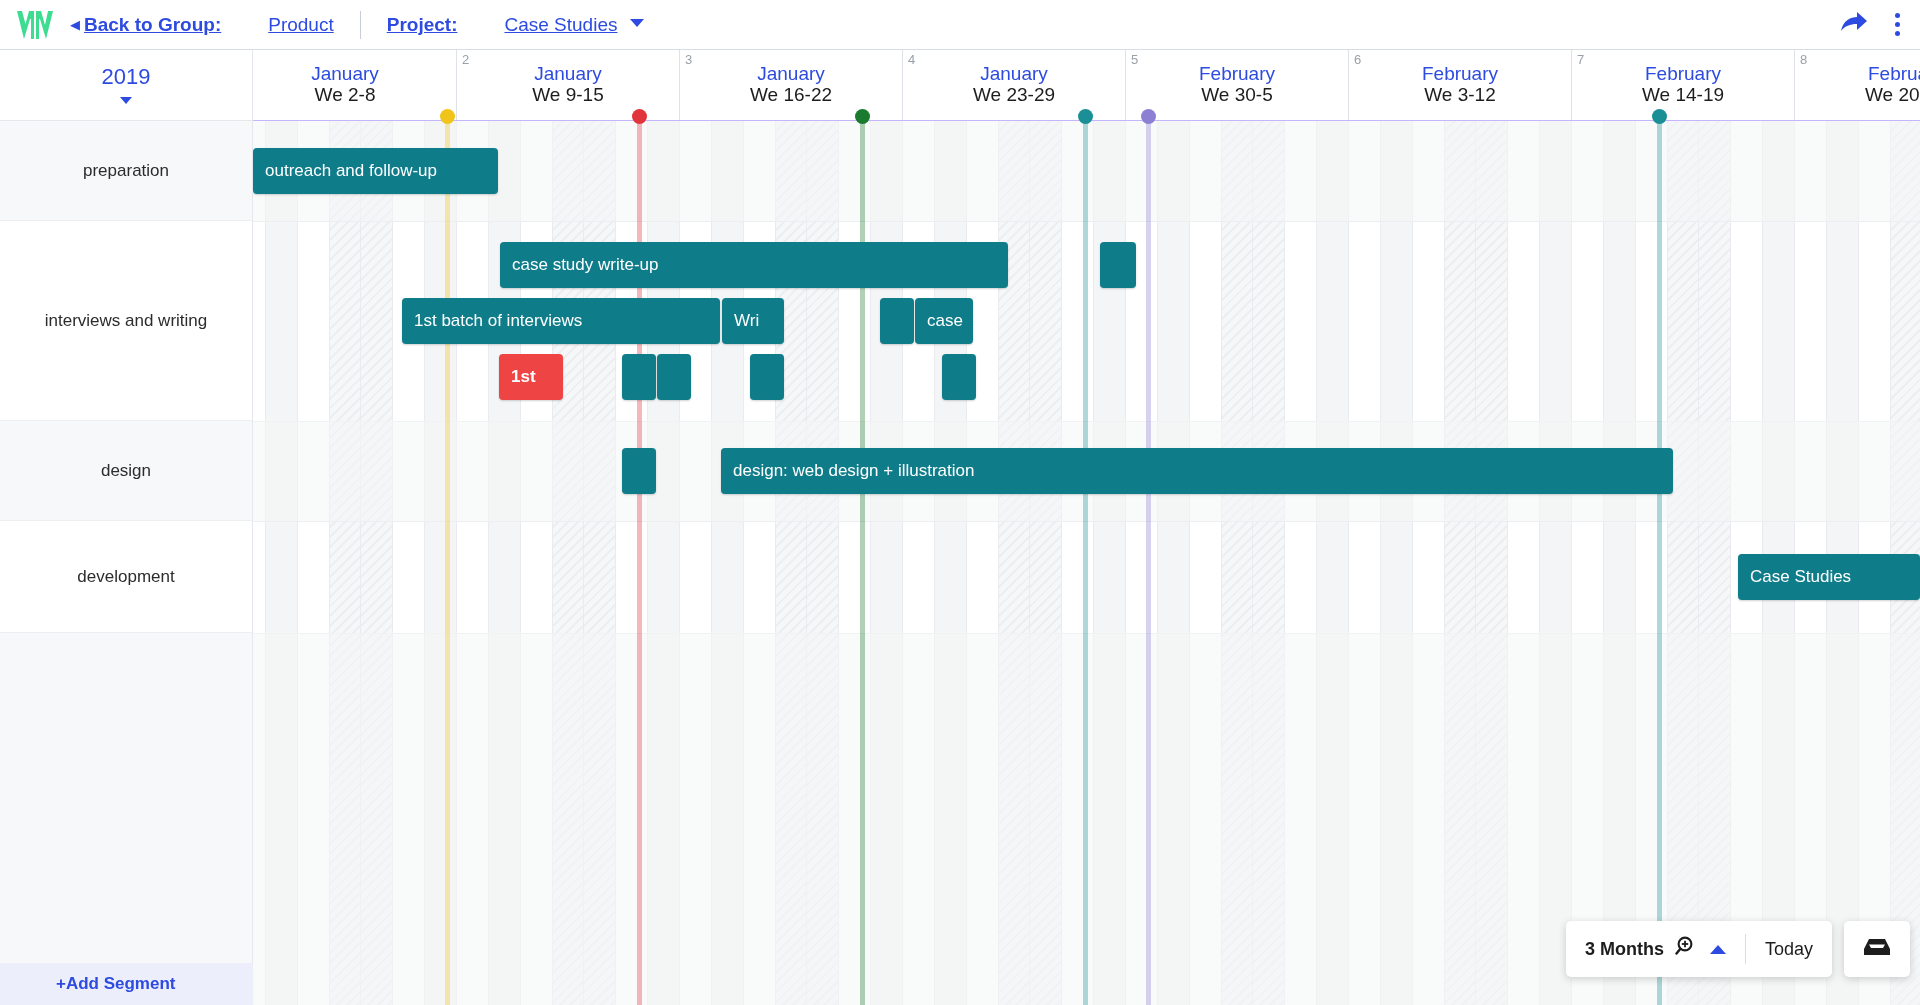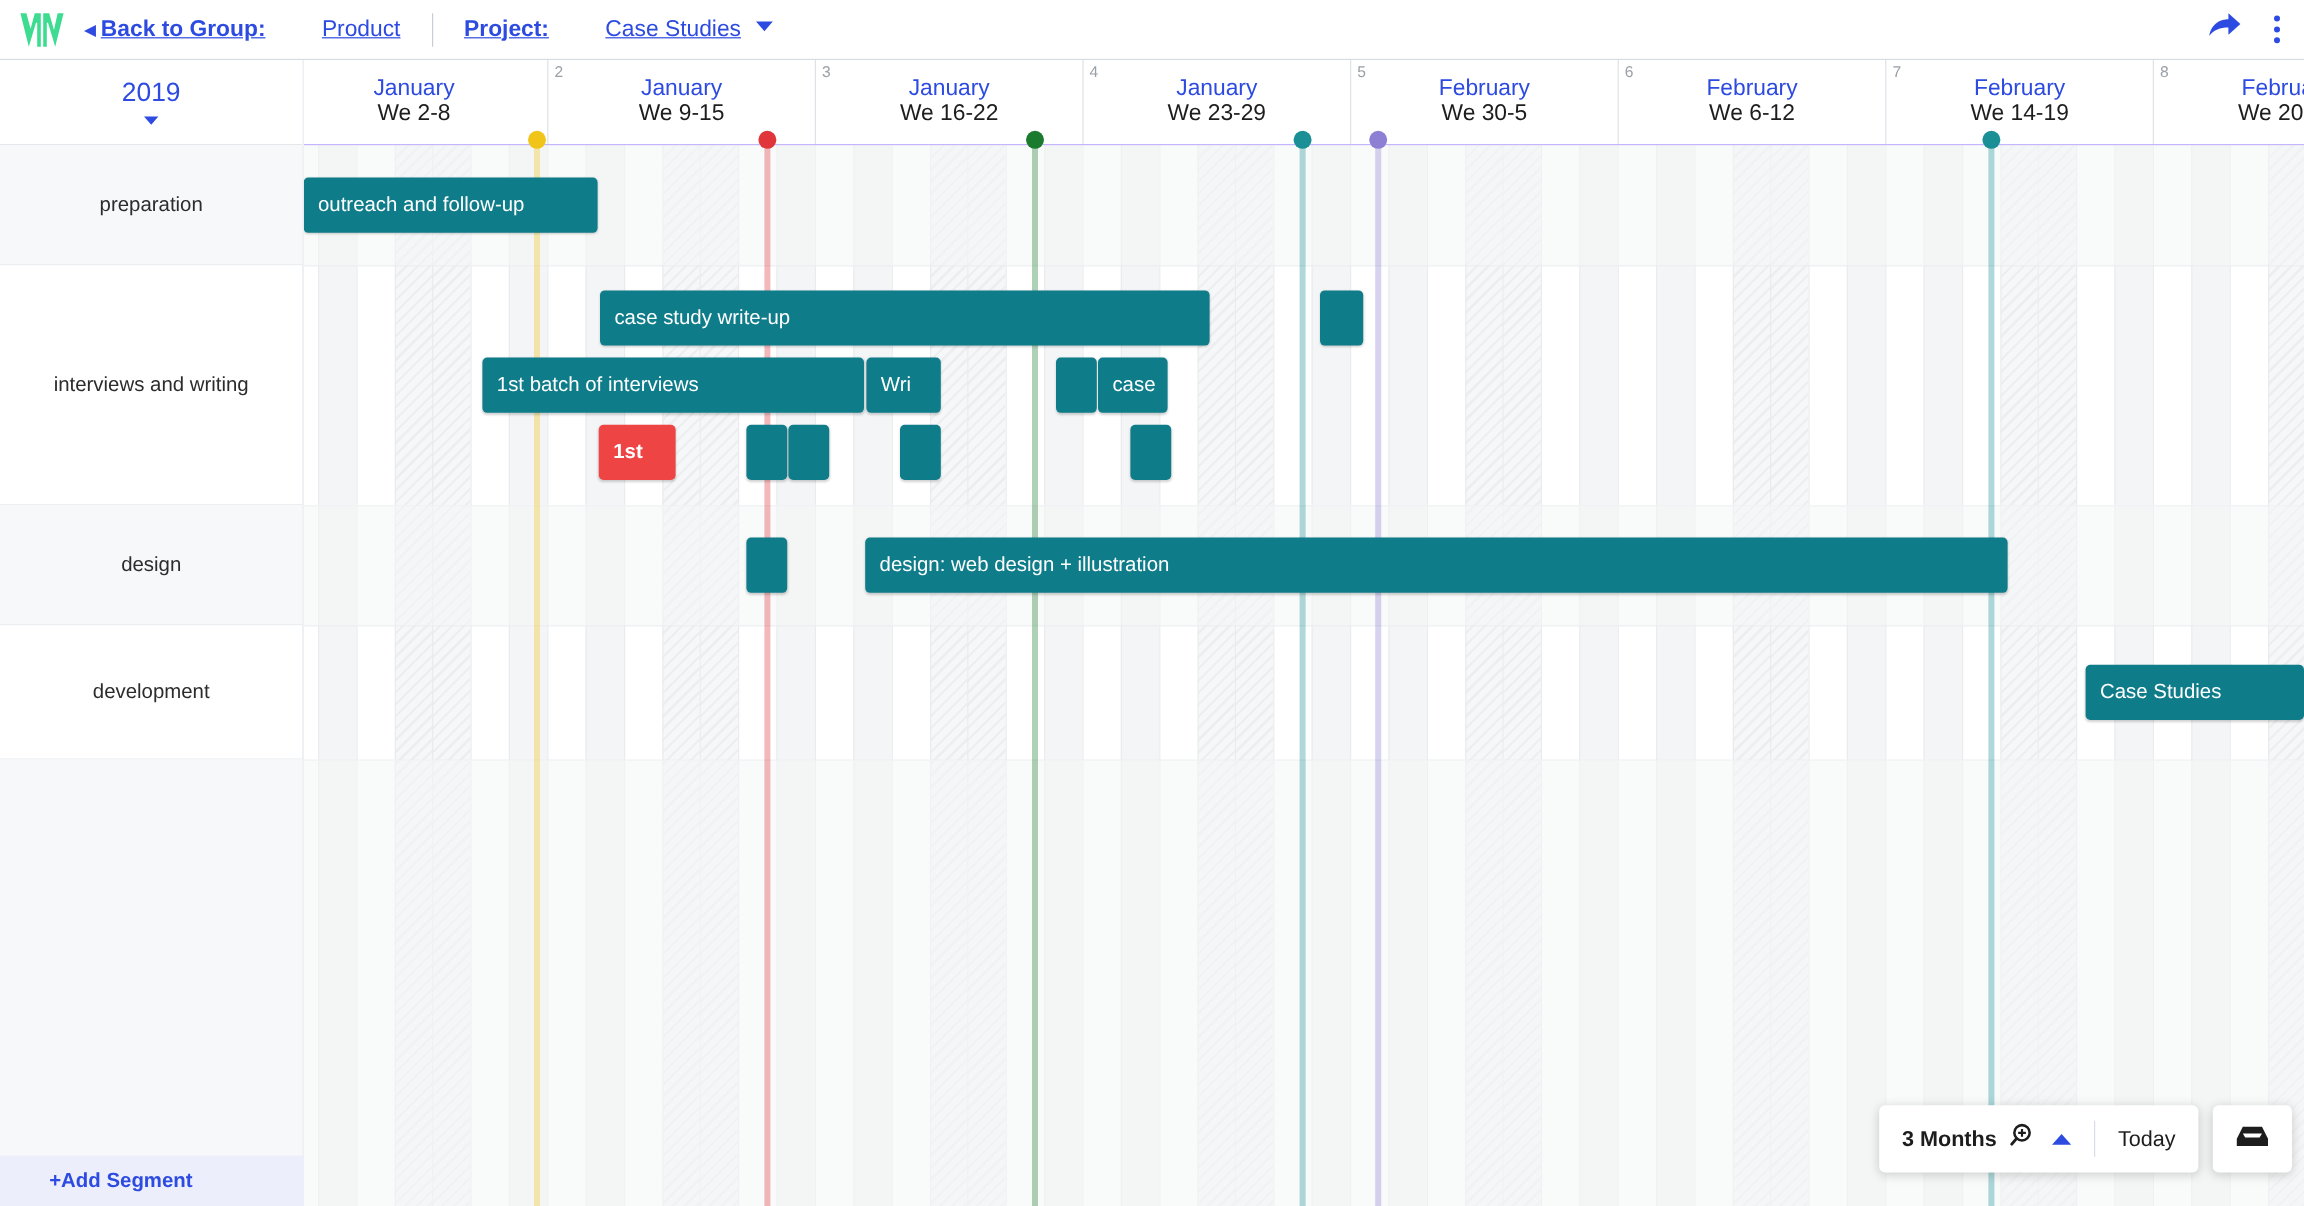--- a/index.html
+++ b/index.html
@@ -64,21 +64,21 @@
   .side-row {
     display: flex; align-items: center; justify-content: center;
     font-size: 17px; color: #2c2c2c;
     border-bottom: 1px solid #eceef1;
   }
   .side-row.shade { background: #f7f8f9; align-items: center; }
 
   #add-segment {
     position: absolute; left: 0; bottom: 0; width: 253px; height: 42px;
     background: #eceefb; color: #2d4be0; font-size: 17px; font-weight: 600;
-    display: flex; align-items: center; padding-left: 41px; z-index: 45;
+    display: flex; align-items: center; padding-left: 56px; z-index: 45;
   }
 
   
   #timeline {
     position: absolute; left: 253px; top: 0; width: 1667px; height: 955px;
     overflow: hidden; background: #fff;
   }
   #tl-head {
     position: absolute; left: 0; top: 0; height: 71px; width: 100%;
     border-bottom: 1px solid #c4b5fd; background: #fff; z-index: 20;
@@ -235,21 +235,21 @@
           <span class="days">We 23-29</span>
         </div>
         <div class="wk-head" style="left: 872px; width: 223px;">
           <span class="wk-num">5</span>
           <span class="mon">February</span>
           <span class="days">We 30-5</span>
         </div>
         <div class="wk-head" style="left: 1095px; width: 223px;">
           <span class="wk-num">6</span>
           <span class="mon">February</span>
-          <span class="days">We 6-12</span>
+          <span class="days">We 3-12</span>
         </div>
         <div class="wk-head" style="left: 1318px; width: 223px;">
           <span class="wk-num">7</span>
           <span class="mon">February</span>
           <span class="days">We 14-19</span>
         </div>
         <div class="wk-head" style="left: 1541px; width: 223px;">
           <span class="wk-num">8</span>
           <span class="mon">February</span>
           <span class="days">We 20-26</span>

